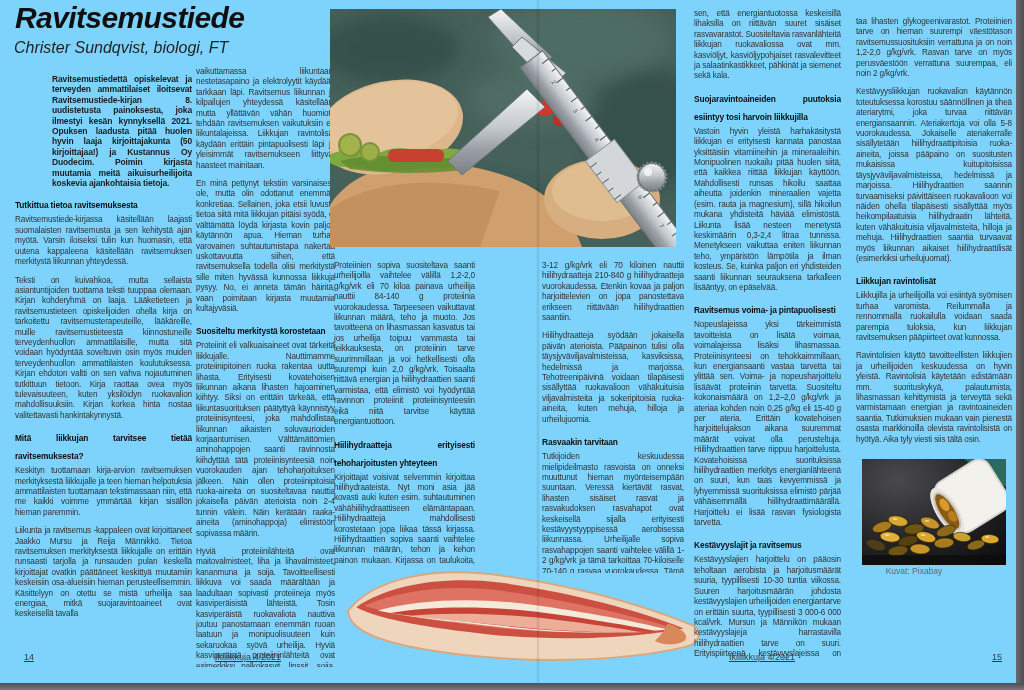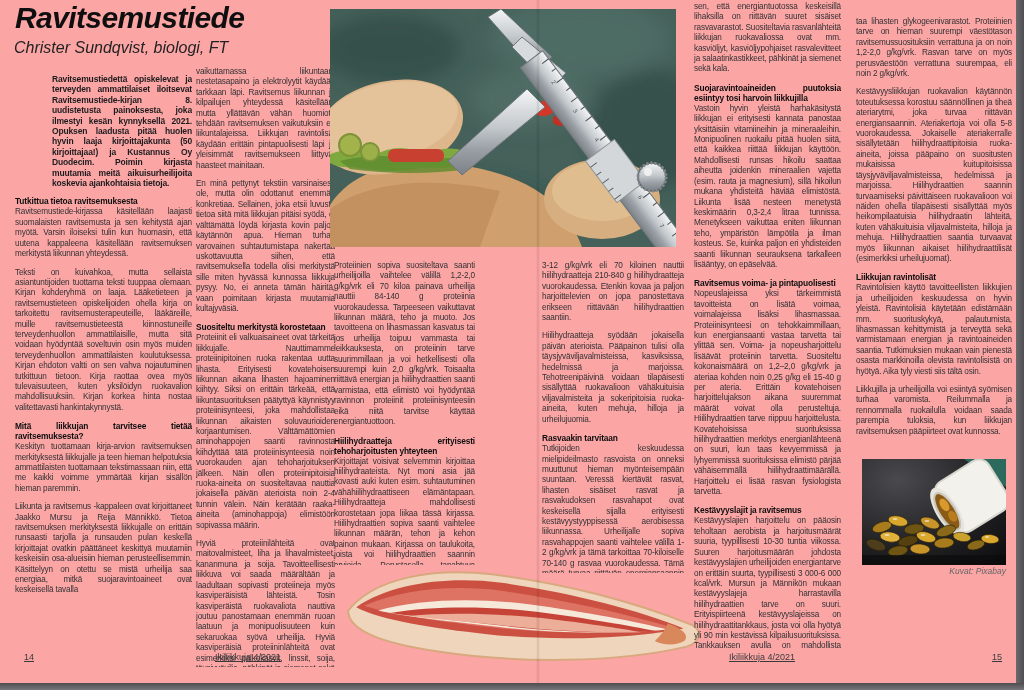--- a/index.html
+++ b/index.html
@@ -1,40 +1,40 @@
 <!DOCTYPE html>
 <html><head>
 <meta charset="utf-8">
 <style>
   html,body{margin:0;padding:0;background:#8a8a8e;}
-  .spread{position:relative;width:1024px;height:690px;background:#fca5a5;overflow:hidden;
+  .spread{position:relative;width:1024px;height:690px;background:#7dd3fc;overflow:hidden;
           font-family:"Liberation Sans",sans-serif;}
   .scan-edge-right{position:absolute;left:1016px;top:0;width:8px;height:690px;
           background:linear-gradient(90deg,#6a6a6e,#4e4e52);}
   .scan-edge-bottom{position:absolute;left:0;top:683px;width:1024px;height:7px;
           background:linear-gradient(180deg,#4e4e52,#77777b);}
   .page-fold{position:absolute;left:536px;top:0;width:4px;height:683px;
           background:linear-gradient(90deg,rgba(0,0,0,0),rgba(0,0,0,0.10),rgba(0,0,0,0));}
   .title{position:absolute;left:15px;top:1px;font-size:30px;font-weight:700;font-style:italic;
           color:#0f0f10;letter-spacing:-0.6px;}
   .byline{position:absolute;left:14px;top:39px;font-size:16px;font-style:italic;color:#222;}
   .col{position:absolute;font-size:8.2px;line-height:10.4px;text-align:justify;
           color:#323234;letter-spacing:-0.15px;overflow:hidden;}
   .col p{margin:0 0 8px;}
-  .col h3{font-size:8.4px;line-height:10px;margin:8px 0 1px;color:#0f0f10;font-weight:700;}
+  .col h3{font-size:8.4px;line-height:18px;margin:8px 0 1px;color:#0f0f10;font-weight:700;}
   .col .lead{font-weight:700;font-size:8.5px;color:#1c1c1e;margin-left:37px;}
   .c1{left:15px;top:74px;width:177px;height:594px;}
   .c2{left:196px;top:67px;width:139px;height:600px;}
   .c3{left:334px;top:261px;width:141px;height:304px;}
   .cA{left:542px;top:261px;width:142px;height:312px;}
-  .cB{left:694px;top:2px;width:147px;height:650px;}
+  .cB{left:694px;top:9px;width:147px;height:650px;}
   .cC{left:856px;top:17px;width:156px;height:448px;}
   .photo{position:absolute;display:block;}
-  .credit{position:absolute;left:862px;top:566px;width:144px;text-align:right;
-          font-size:8.5px;font-style:italic;color:#666;}
+  .credit{position:absolute;left:842px;top:566px;width:144px;text-align:center;
+          font-size:8.5px;color:#666;}
   .footer-text{position:absolute;top:652px;font-size:9px;color:#3a3a3c;text-decoration:underline;}
   .pg14{left:24px;} .pgfootL{left:188px;width:120px;text-align:center;}
   .pgfootR{left:702px;width:120px;text-align:center;} .pg15{left:992px;}
 </style>
 </head>
 <body>
 
 <div class="spread">
 
   <div class="title">Ravitsemustiede</div>
@@ -186,22 +186,22 @@
     <h3>Ravitsemus voima- ja pintapuolisesti</h3>
     <p>Nopeuslajeissa yksi tärkeimmistä tavoitteista on lisätä voimaa, voimalajeissa lisäksi lihasmassaa. Proteiinisynteesi on tehokkaimmillaan, kun energiansaanti vastaa tarvetta tai ylittää sen. Voima- ja nopeusharjoittelu lisäävät proteiinin tarvetta. Suositeltu kokonaismäärä on 1,2–2,0 g/kg/vrk ja ateriaa kohden noin 0,25 g/kg eli 15-40 g per ateria. Erittäin kovatehoisen harjoittelujakson aikana suuremmat määrät voivat olla perusteltuja. Hiilihydraattien tarve riippuu harjoittelusta. Kovatehoisissa suorituksissa hiilihydraattien merkitys energianlähteenä on suuri, kun taas kevyemmissä ja lyhyemmissä suorituksissa elimistö pärjää vähäisemmällä hiilihydraattimäärällä. Harjoittelu ei lisää rasvan fysiologista tarvetta.</p>
     <h3>Kestävyyslajit ja ravitsemus</h3>
     <p>Kestävyyslajien harjoittelu on pääosin teholtaan aerobista ja harjoitusmäärät suuria, tyypillisesti 10-30 tuntia viikossa. Suuren harjoitusmäärän johdosta kestävyyslajien urheilijoiden energiantarve on erittäin suurta, tyypillisesti 3 000-6 000 kcal/vrk. Mursun ja Männikön mukaan kestävyyslajeja harrastavilla hiilihydraattien tarve on suuri. Erityispiirteenä kestävyyslajeissa on hiilihydraattitankkaus, josta voi olla hyötyä yli 90 min kestävissä kilpailusuorituksissa. Tankkauksen avulla on mahdollista kaksin- tai kolminkertais-</p>
   </div>
 
   <div class="col cC">
     <p>taa lihasten glykogeenivarastot. Proteiinien tarve on hieman suurempi väestötason ravitsemussuosituksiin verrattuna ja on noin 1,2-2,0 g/kg/vrk. Rasvan tarve on myös perusväestöön verrattuna suurempaa, eli noin 2 g/kg/vrk.</p>
     <p>Kestävyysliikkujan ruokavalion käytännön toteutuksessa korostuu säännöllinen ja tiheä ateriarytmi, joka turvaa riittävän energiansaannin. Ateriakertoja voi olla 5-8 vuorokaudessa. Jokaiselle ateriakerralle sisällytetään hiilihydraattipitoisia ruoka-aineita, joissa pääpaino on suositusten mukaisissa kuitupitoisissa täysjyväviljavalmisteissa, hedelmissä ja marjoissa. Hiilihydraattien saannin turvaamiseksi päivittäiseen ruokavalioon voi näiden ohella tilapäisesti sisällyttää myös heikompilaatuisia hiilihydraatin lähteitä, kuten vähäkuituisia viljavalmisteita, hilloja ja mehuja. Hiilihydraattien saantia turvaavat myös liikunnan aikaiset hiilihydraattilisät (esimerkiksi urheilujuomat).</p>
     <h3>Liikkujan ravintolisät</h3>
+    <p>Liikkujilla ja urheilijoilla voi esiintyä syömisen turhaa varomista. Reilummalla ja rennommalla ruokailulla voidaan saada parempia tuloksia, kun liikkujan ravitsemuksen pääpiirteet ovat kunnossa.</p>
     <p>Ravintolisien käyttö tavoitteellisten liikkujien ja urheilijoiden keskuudessa on hyvin yleistä. Ravintolisiä käytetään edistämään mm. suorituskykyä, palautumista, lihasmassan kehittymistä ja terveyttä sekä varmistamaan energian ja ravintoaineiden saantia. Tutkimuksien mukaan vain pienestä osasta markkinoilla olevista ravintolisistä on hyötyä. Aika tyly viesti siis tältä osin.</p>
-    <p>Liikkujilla ja urheilijoilla voi esiintyä syömisen turhaa varomista. Reilummalla ja rennommalla ruokailulla voidaan saada parempia tuloksia, kun liikkujan ravitsemuksen pääpiirteet ovat kunnossa.</p>
   </div>
 
   <svg class="photo" style="left:862px;top:459px;" width="144" height="106" viewBox="0 0 144 106">
     <defs>
       <radialGradient id="dkbg" cx="0.25" cy="0.2" r="1">
         <stop offset="0" stop-color="#4a4a4e"></stop>
           <stop offset="0.6" stop-color="#232326"></stop>
         <stop offset="1" stop-color="#101012"></stop>
       </radialGradient>
       <clipPath id="pill">

